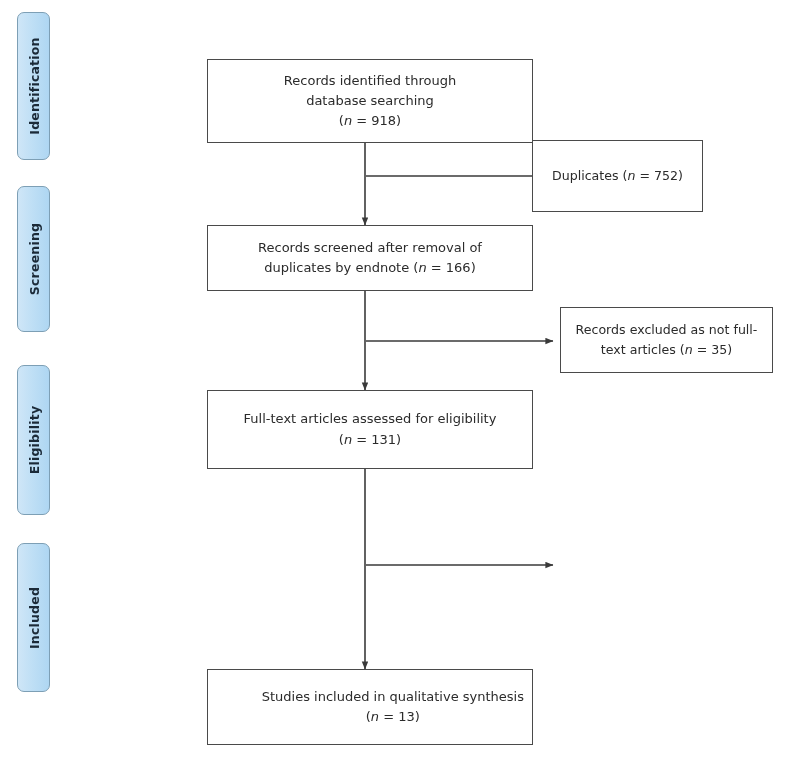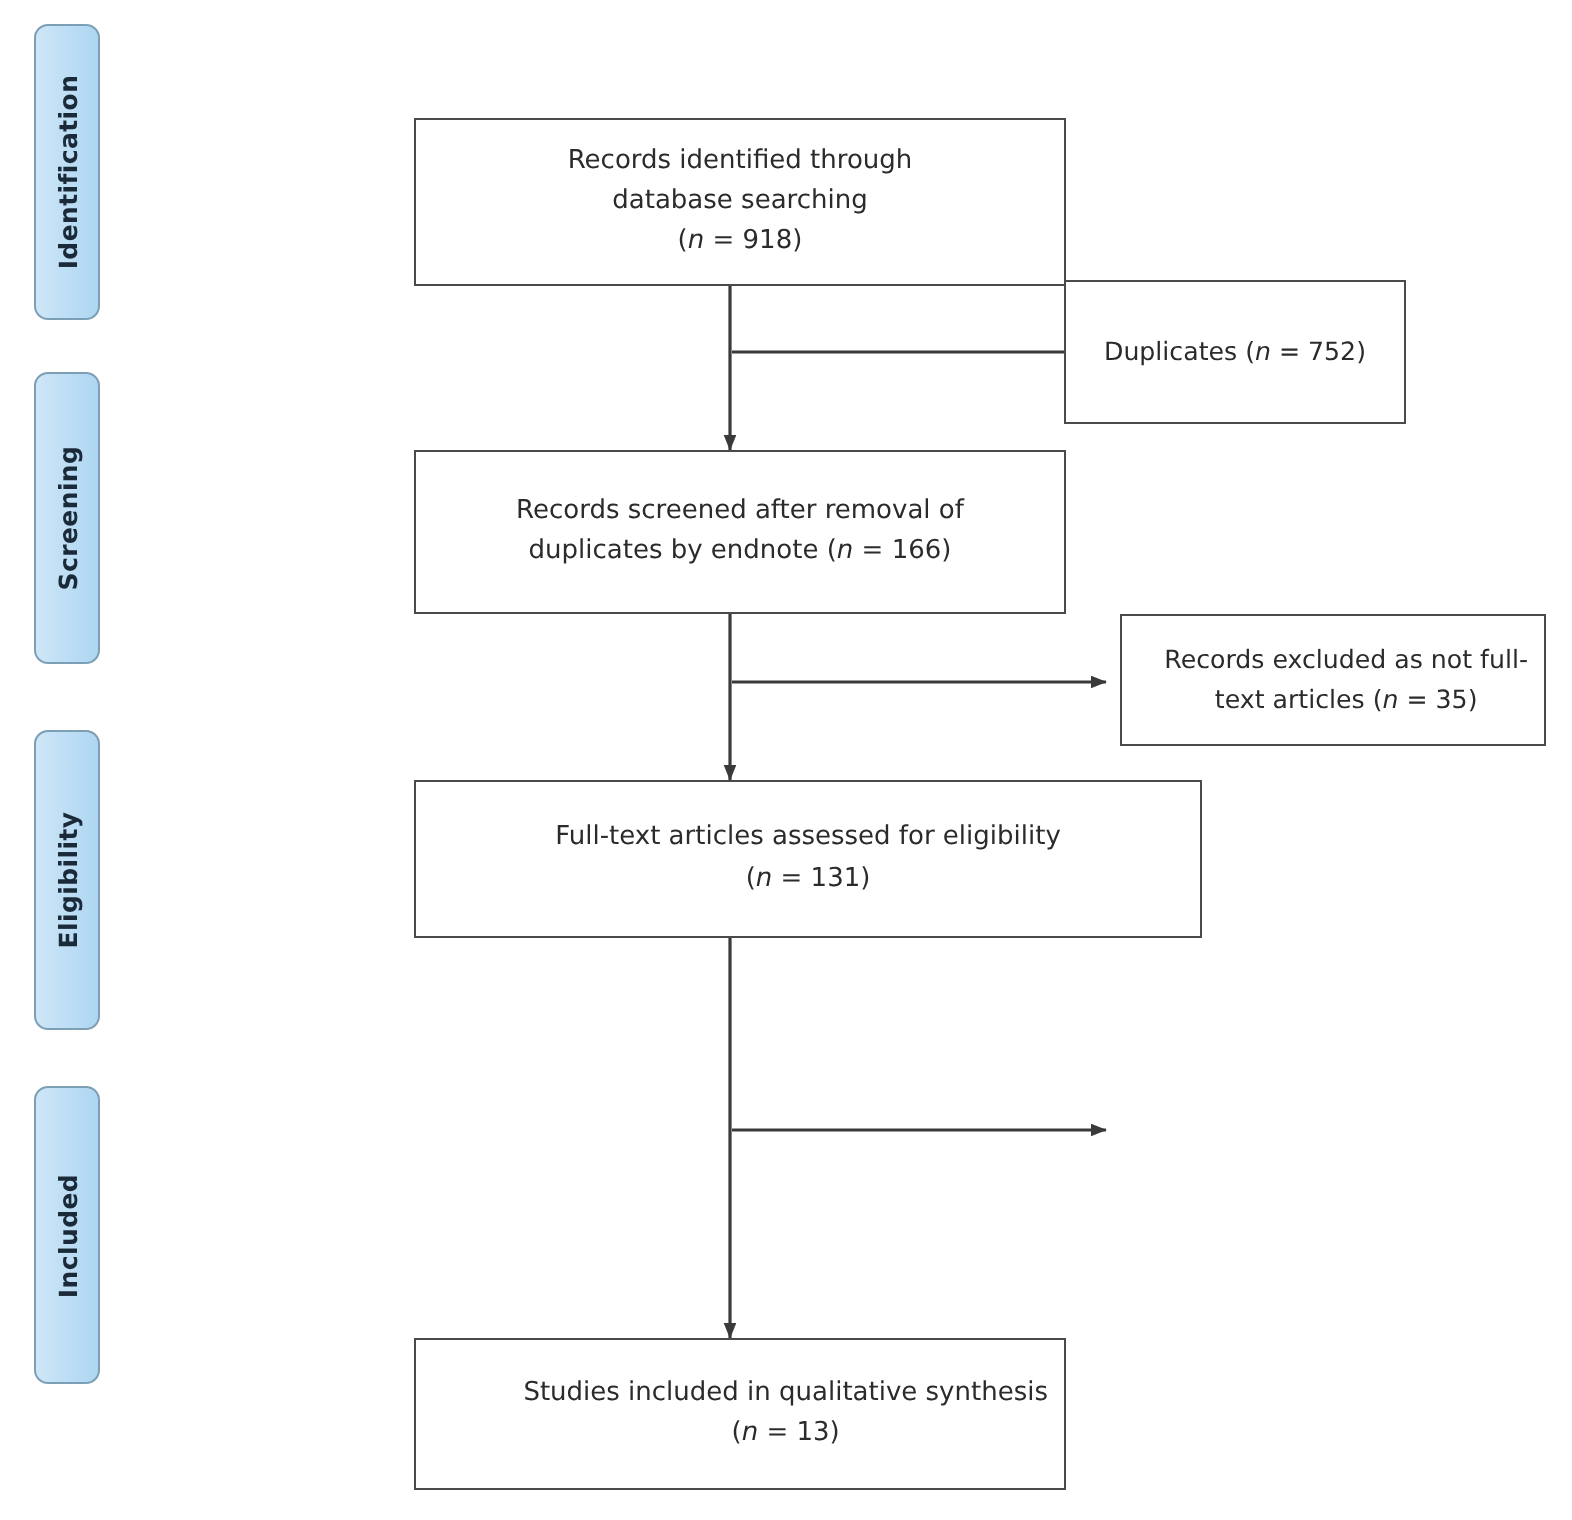--- a/index.html
+++ b/index.html
@@ -110,34 +110,34 @@
     <span class="stage-tab-label">Eligibility</span>
   </div>
   <div class="stage-tab" style="left:17px; top:543px; height:147px;">
     <span class="stage-tab-label">Included</span>
   </div>
 
   <div class="flow-box main-box" style="left:207px; top:24px; width:326px; height:84px;margin-top:35px;">
     <div class="flow-box-text">Records identified through<br>database searching<br>(<span class="em">n</span> = 918)</div>
   </div>
 
-  <div class="flow-box main-box" style="left:207px; top:225px; width:326px; height:82px;">
+  <div class="flow-box main-box" style="left:207px; top:225px; width:326px; height:66px;">
     <div class="flow-box-text">Records screened after removal of<br>duplicates by endnote (<span class="em">n</span> = 166)</div>
   </div>
 
-  <div class="flow-box main-box" style="left:207px; top:390px; width:394px; height:79px;">
+  <div class="flow-box main-box" style="left:207px; top:390px; width:326px; height:79px;">
     <div class="flow-box-text">Full-text articles assessed for eligibility<br>(<span class="em">n</span> = 131)</div>
   </div>
 
   <div class="flow-box main-box" style="left:207px; top:669px; width:326px; height:76px;justify-content:flex-end;">
     <div class="flow-box-text">Studies included in qualitative synthesis<br>(<span class="em">n</span> = 13)</div>
   </div>
 
   <div class="flow-box side-box" style="left:532px; top:140px; width:171px; height:72px;">
     <div class="flow-box-text">Duplicates (<span class="em">n</span> = 752)</div>
   </div>
 
-  <div class="flow-box side-box" style="left:560px; top:307px; width:213px; height:66px;justify-content:flex-end;">
+  <div class="flow-box side-box" style="left:560px; top:307px; width:213px; height:66px;">
     <div class="flow-box-text">Records excluded as not full-<br>text articles (<span class="em">n</span> = 35)</div>
   </div>
 
 
 </div>
 
 </body></html>

